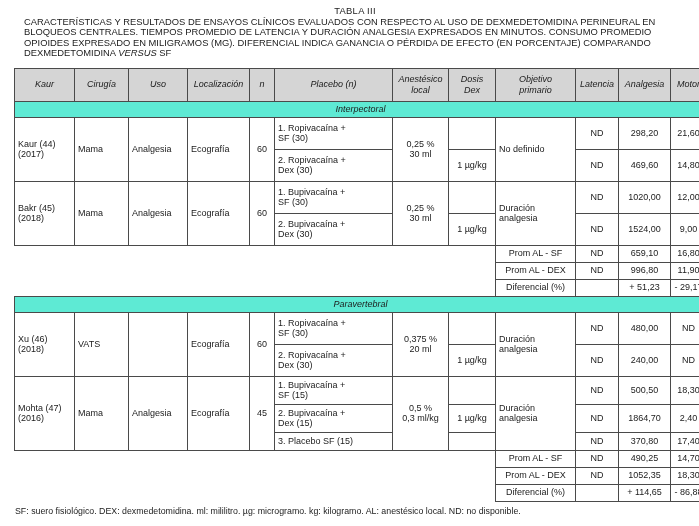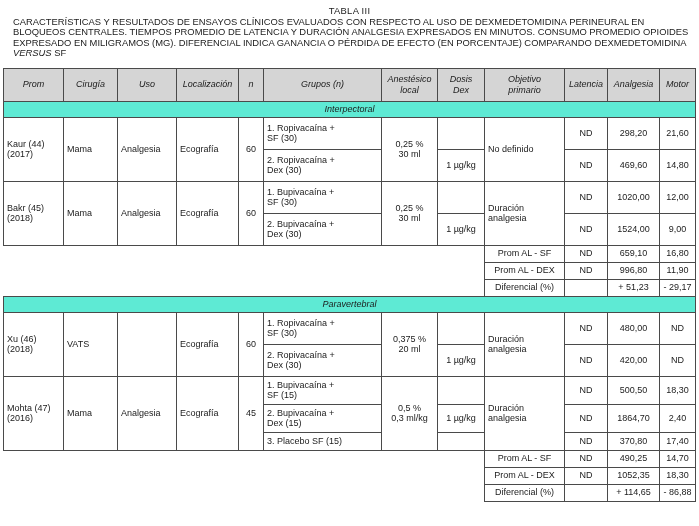--- a/index.html
+++ b/index.html
@@ -1,18 +1,18 @@
 <!DOCTYPE html>
 <html><head>
 <meta charset="utf-8">
 <style>
   * { box-sizing: border-box; margin: 0; padding: 0; }
   html, body { width: 699px; height: 526px; background: #ffffff; overflow: hidden; }
   body { font-family: "Liberation Sans", sans-serif; color: #1b1b1b; }
-  .page { padding: 5px 3px 0 3px; }
+  .page { padding: 5px 3px 0 14px; }
   .title { text-align: center; font-size: 9.4px; line-height: 11px; letter-spacing: .3px; }
   .caption { font-size: 9.4px; line-height: 10.4px; text-align: left; margin-top: 1px; margin-left: 10px; }
   .caption i { font-style: italic; }
   table { border-collapse: collapse; table-layout: fixed; width: 693px; margin-top: 9px; }
   th, td { border: 1px solid #4a4a4a; font-size: 9px; line-height: 10.5px; padding: 1px 3px;
            vertical-align: middle; white-space: pre-line; overflow: hidden; }
   th { background: #d5d5d5; font-style: italic; font-weight: 400; text-align: center; padding: 1px 1px; }
   col.c1{width:60px} col.c2{width:54px} col.c3{width:59px} col.c4{width:62px}
   col.c5{width:25px} col.c6{width:118px} col.c7{width:56px} col.c8{width:47px}
   col.c9{width:80px} col.c10{width:43px} col.c11{width:52px} col.c12{width:36px}
@@ -49,26 +49,26 @@
         <col class="c6">
       <col class="c7">
         <col class="c8">
         <col class="c9">
         <col class="c10">
         <col class="c11">
         <col class="c12">
     </colgroup>
     <thead>
       <tr class="h-header">
-        <th>Prom</th>
+        <th>Kaur</th>
         <th>Cirugía</th>
         <th>Uso</th>
         <th>Localización</th>
         <th>n</th>
-        <th>Grupos (n)</th>
+        <th>Placebo (n)</th>
         <th>Anestésico
 local</th>
         <th>Dosis
 Dex</th>
         <th>Objetivo
 primario</th>
         <th>Latencia</th>
         <th>Analgesia</th>
         <th>Motor</th>
       </tr>
@@ -174,21 +174,21 @@
 analgesia</td>
         <td class="tc">ND</td>
         <td class="num">480,00</td>
         <td class="num">ND</td>
       </tr>
       <tr class="h-sub">
         <td class="tl">2. Ropivacaína +
 Dex (30)</td>
         <td class="tc">1 µg/kg</td>
         <td class="tc">ND</td>
-        <td class="num">420,00</td>
+        <td class="num">240,00</td>
         <td class="num">ND</td>
       </tr>
 
       <tr class="h-sub-m">
         <td class="tl" rowspan="3">Mohta (47)
 (2016)</td>
         <td class="tl" rowspan="3">Mama</td>
         <td class="tl" rowspan="3">Analgesia</td>
         <td class="tl" rowspan="3">Ecografía</td>
         <td class="tc" rowspan="3">45</td>
@@ -237,14 +237,15 @@
         <td class="filler" colspan="8"></td>
         <td class="tc">Diferencial (%)</td>
         <td class="tc"></td>
         <td class="num">+ 114,65</td>
         <td class="num">- 86,88</td>
       </tr>
 
     </tbody>
   </table>
 
+  <div class="footnote">SF: suero fisiológico. DEX: dexmedetomidina. ml: mililitro. µg: microgramo. kg: kilogramo. AL: anestésico local. ND: no disponible.</div>
 
 </div>
 
 </body></html>

